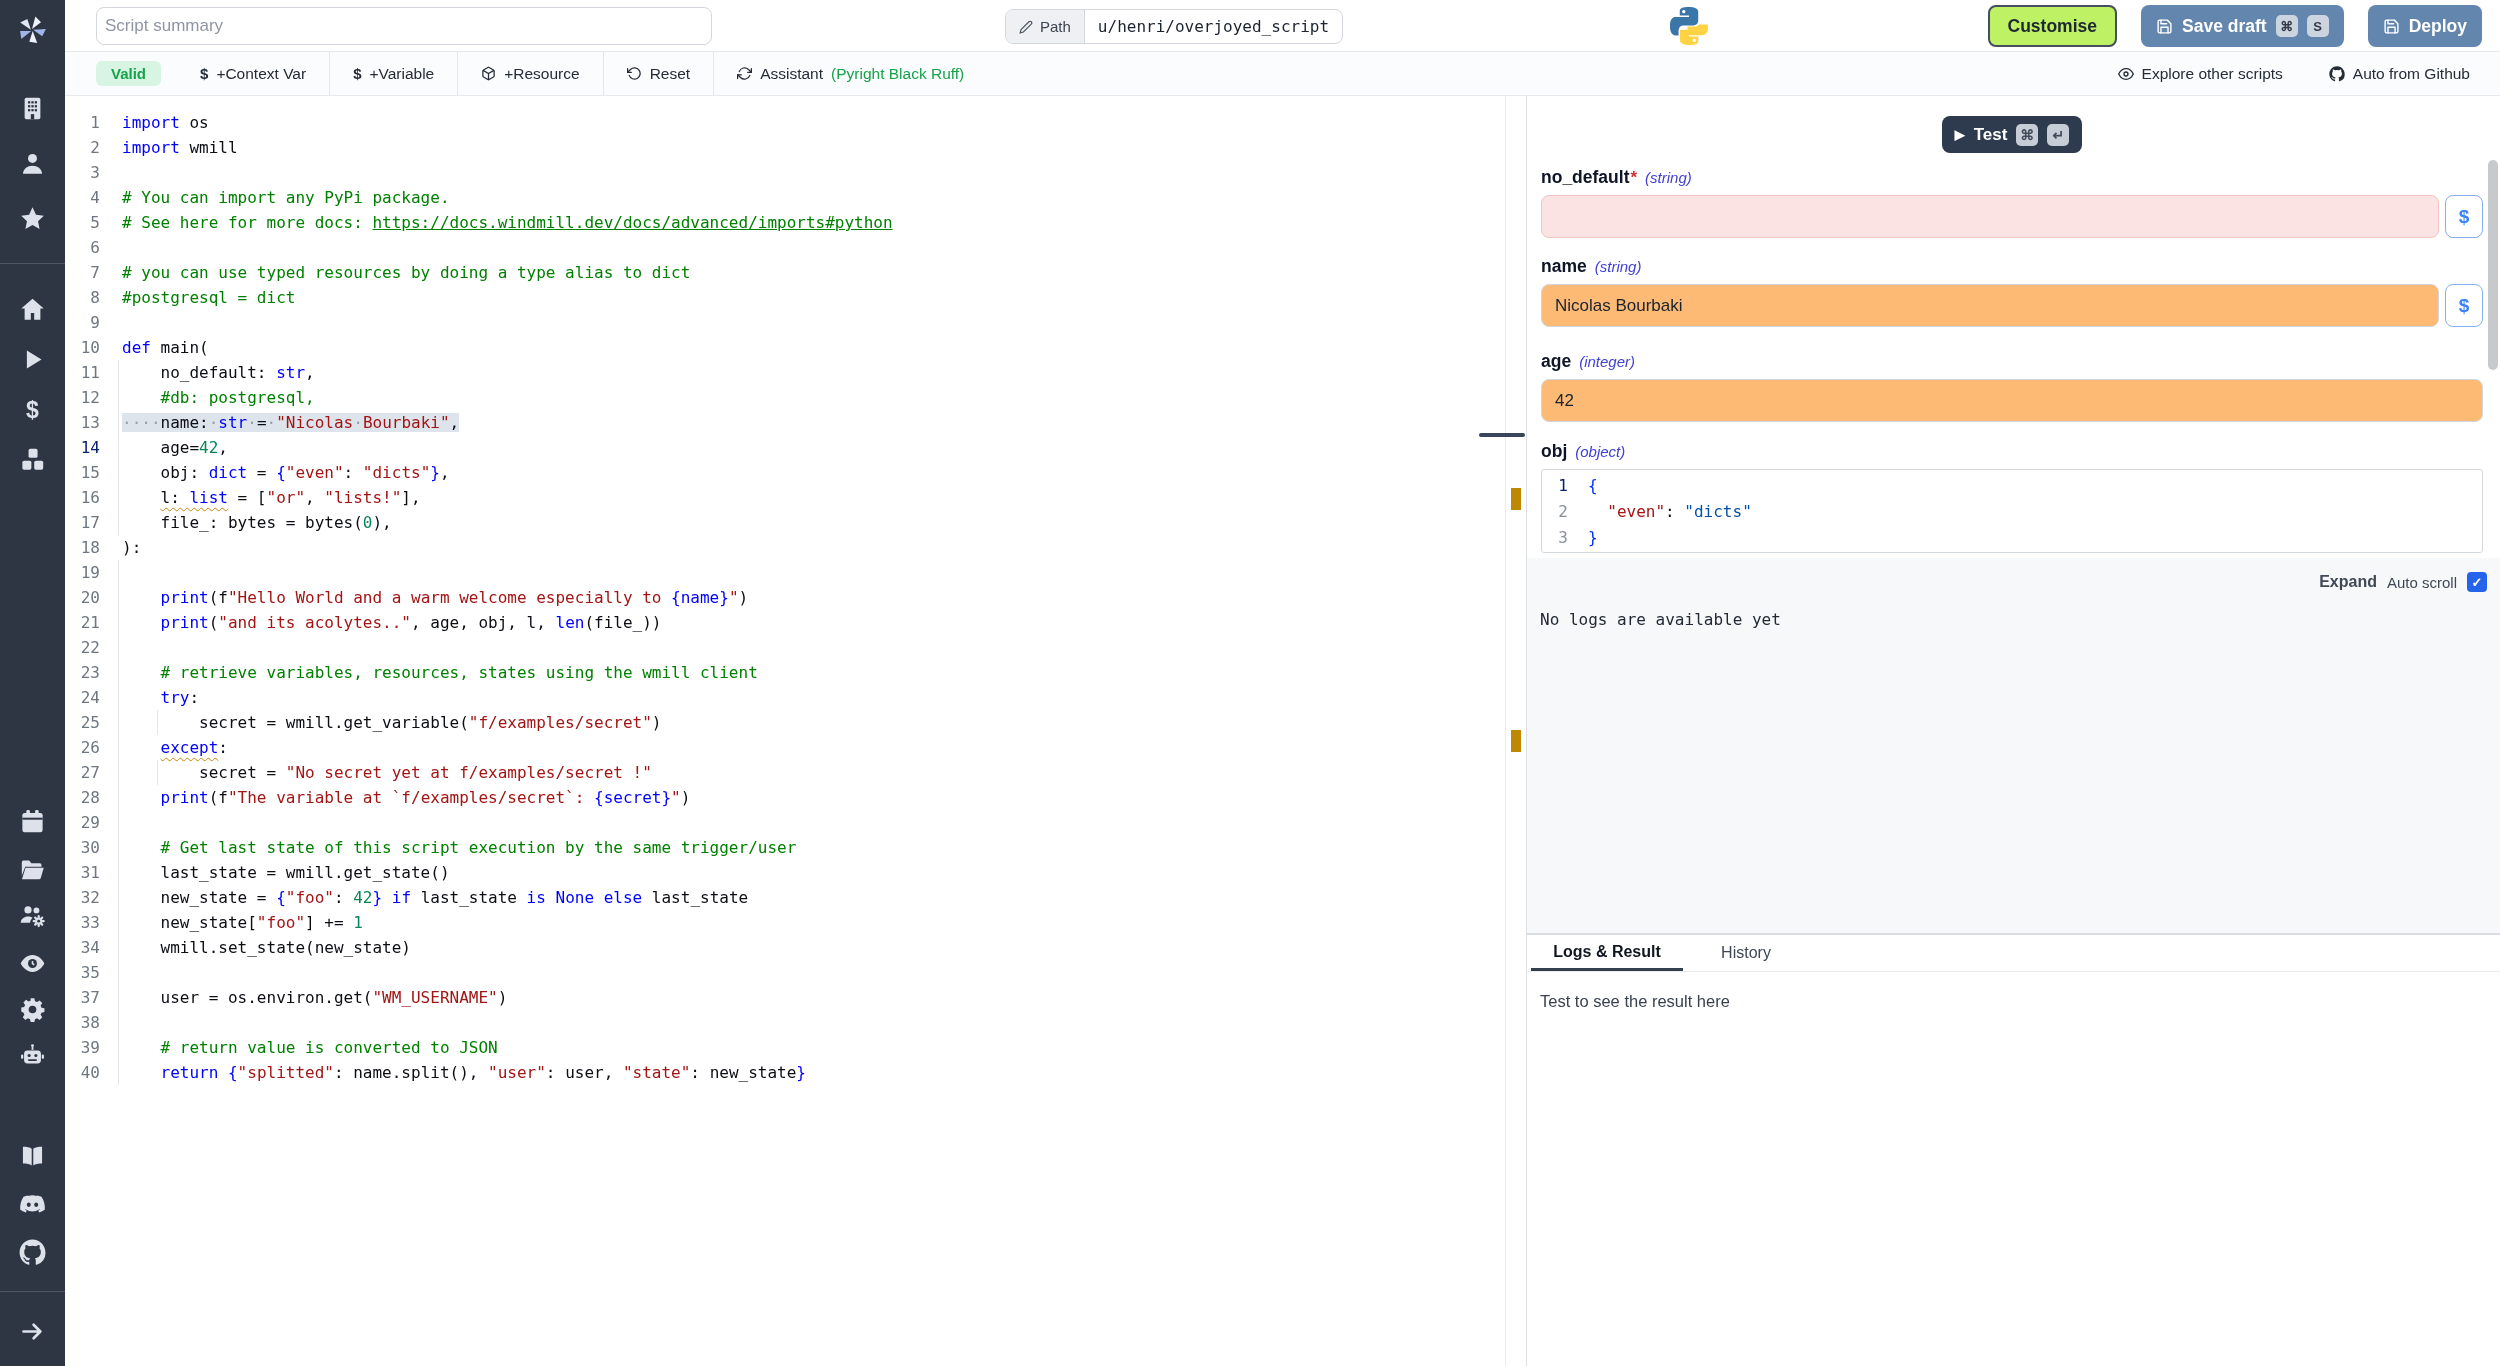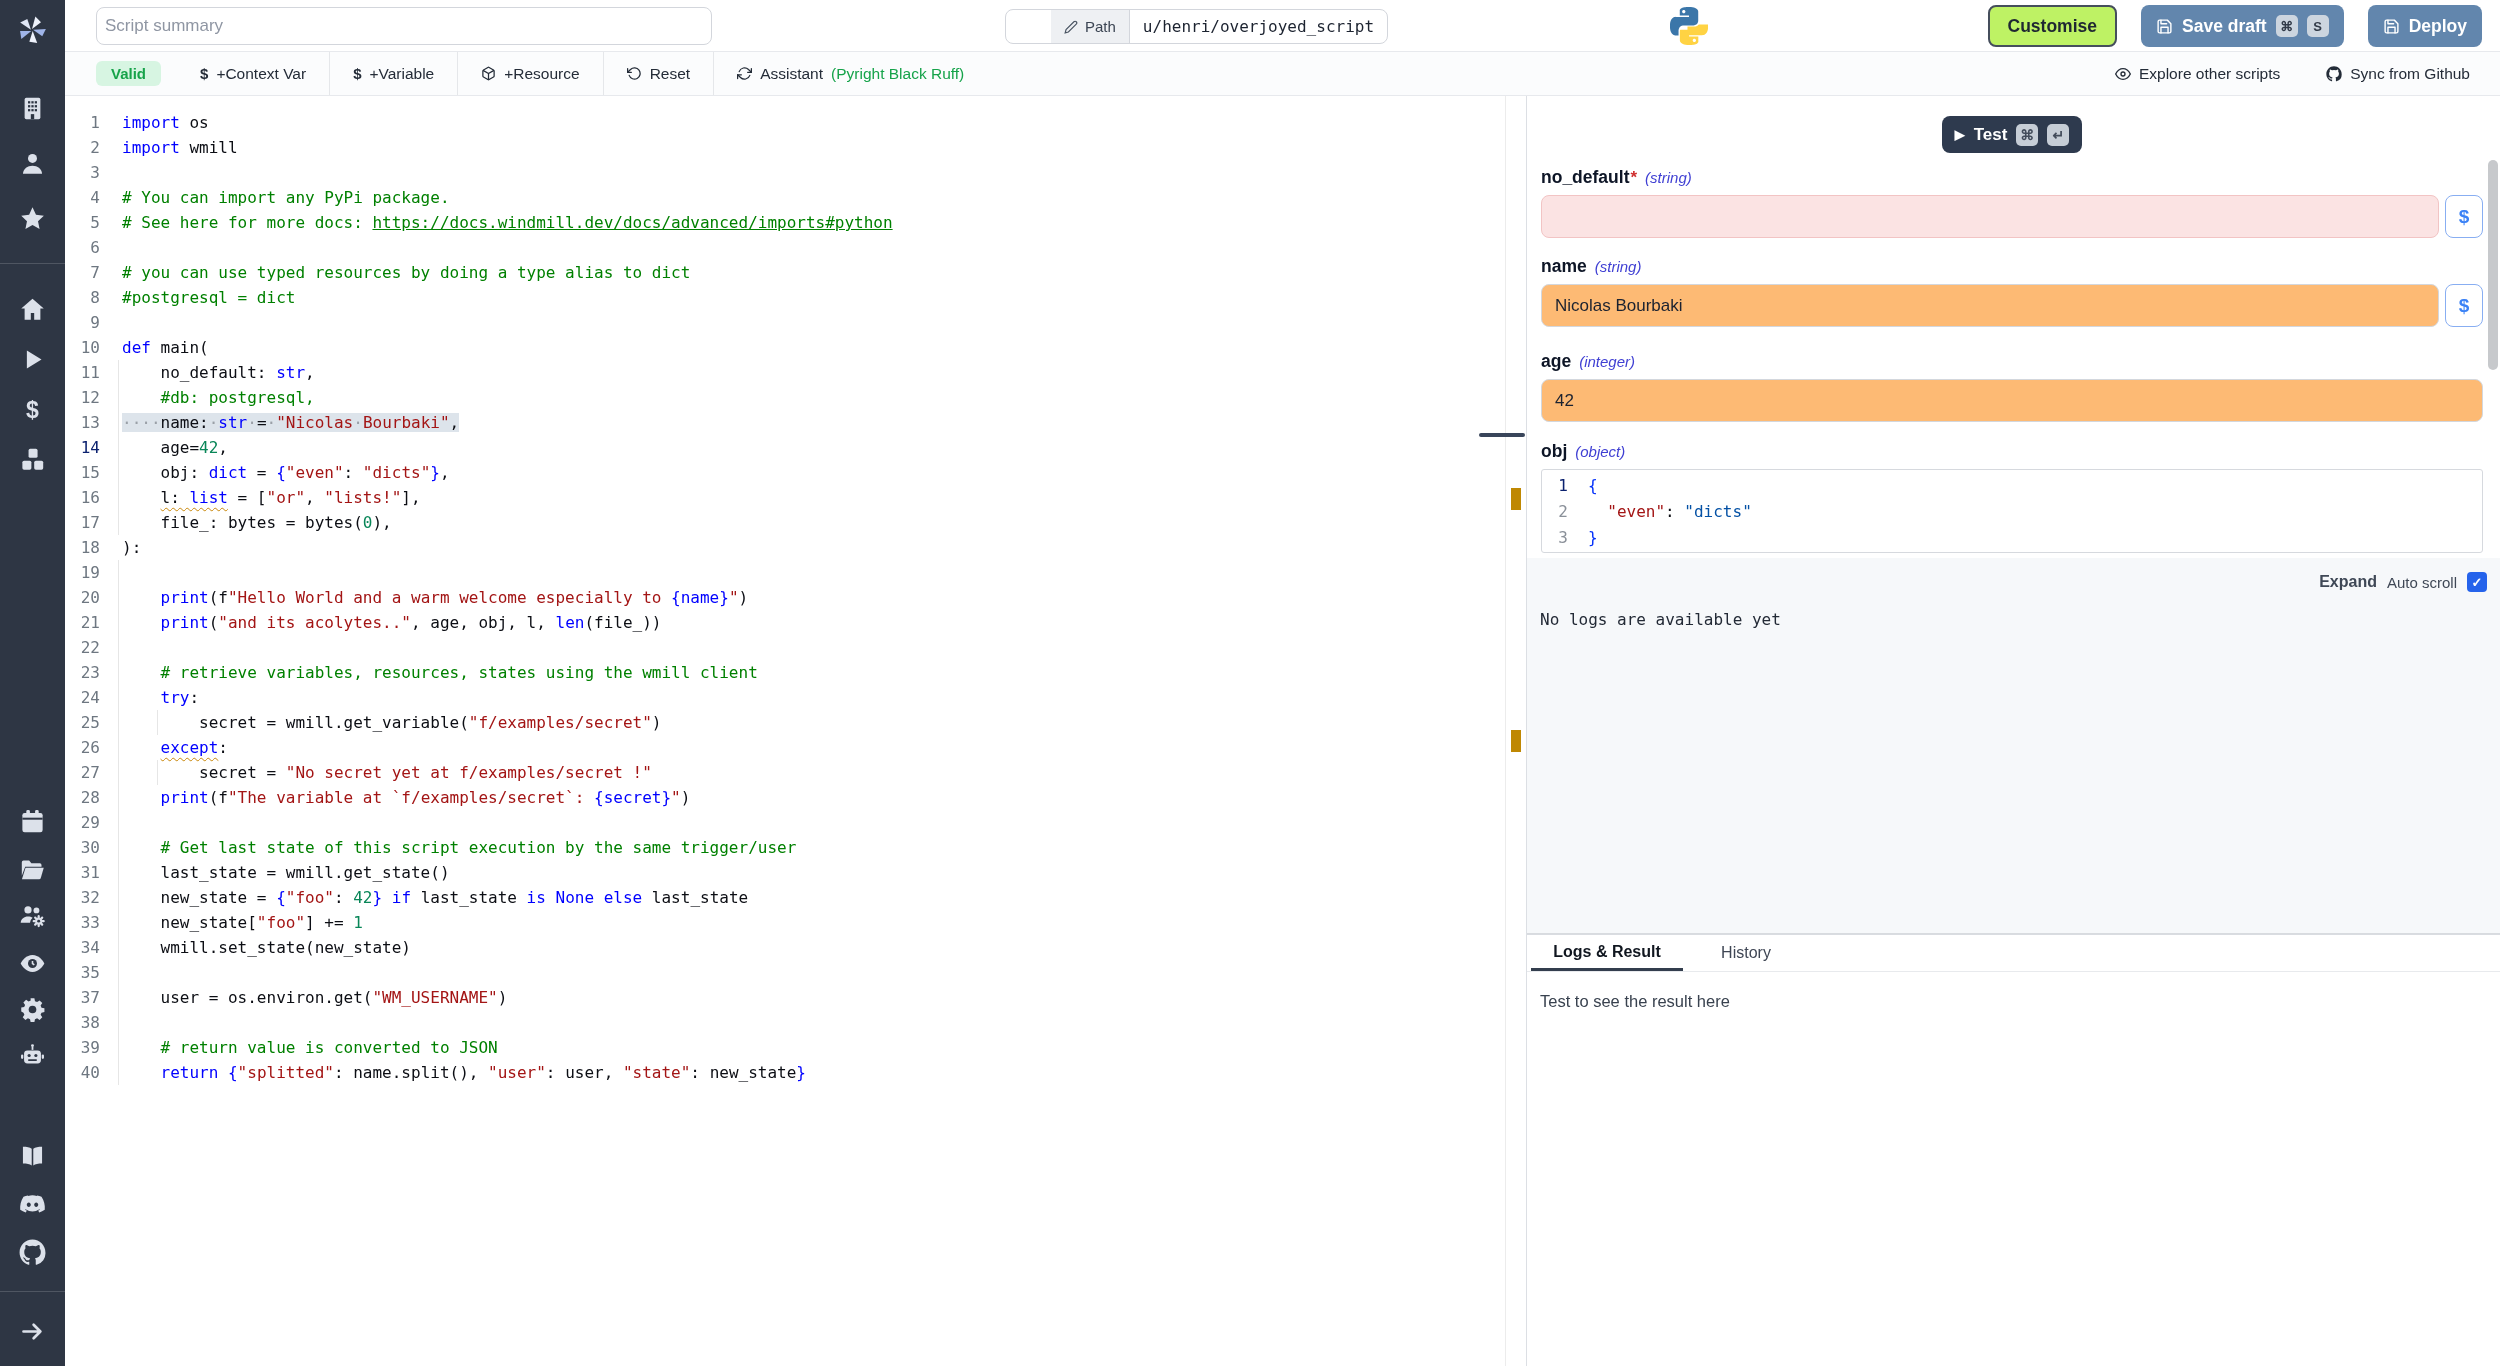--- a/index.html
+++ b/index.html
@@ -13,21 +13,21 @@
   .side-icon{position:absolute;left:19px;width:27px;height:27px;cursor:pointer;}
   .side-icon svg{width:100%;height:100%;}
   .side-div{position:absolute;left:0;width:65px;height:1px;background:rgba(255,255,255,.16);}
   .side-dollar{color:#dce1ea;font-weight:700;font-size:23px;display:flex;align-items:center;justify-content:center;font-family:"Liberation Sans",sans-serif;}
 
   
   #topbar{position:absolute;left:65px;top:0;width:2435px;height:52px;background:#fff;border-bottom:1px solid #e7e9ed;}
   #summary-input{position:absolute;left:31px;top:7px;width:616px;height:38px;border:1px solid #d3d6dc;border-radius:8px;
      font-size:17px;padding:0 8px;color:#1b2230;font-family:"Liberation Sans",sans-serif;outline:none;}
   #summary-input::placeholder{color:#8f96a3;}
-  #path-badge{position:absolute;left:940px;top:9px;height:35px;display:flex;align-items:stretch;border:1px solid #d3d6dc;border-radius:8px;overflow:hidden;cursor:pointer;background:#fff;padding-left:45px;}
+  #path-badge{position:absolute;left:940px;top:9px;height:35px;display:flex;align-items:stretch;border:1px solid #d3d6dc;border-radius:8px;overflow:hidden;cursor:pointer;background:#fff;}
   #path-badge .path-left{display:flex;align-items:center;gap:7px;background:#eef0f3;padding:0 13px;font-size:15px;color:#3c4553;border-right:1px solid #d3d6dc;}
   #path-badge .path-left svg{width:14px;height:14px;}
   #path-badge .path-right{display:flex;align-items:center;padding:0 13px;font-family:"DejaVu Sans Mono",monospace;font-size:16px;color:#1c2330;}
   #python-logo{position:absolute;left:1605px;top:7px;width:38px;height:38px;}
   #python-logo svg{position:absolute;left:0;top:0;width:38px;height:38px;}
   #python-logo .py-yellow{clip-path:polygon(0 60%,46% 60%,46% 46%,100% 46%,100% 100%,0 100%);}
   #header-actions{position:absolute;right:18px;top:5px;display:flex;gap:24px;align-items:center;}
   .btn{display:inline-flex;align-items:center;gap:9px;height:42px;border-radius:8px;font-size:17.5px;font-weight:700;cursor:pointer;font-family:"Liberation Sans",sans-serif;}
   .btn-outline{background:#bef264;border:2px solid #454e5c;color:#1f2732;padding:0 18px;}
   .btn-blue{background:#6286ad;border:none;color:#fff;padding:0 15px;}
@@ -315,21 +315,21 @@
         <svg viewBox="0 0 24 24" fill="none" stroke="#242c38" stroke-width="2">
             <path d="M1 12s4-8 11-8 11 8 11 8-4 8-11 8-11-8-11-8z"></path>
             <circle cx="12" cy="12" r="3"></circle>
           </svg>
         <span>Explore other scripts</span>
       </div>
       <div class="tb-link">
         <svg viewBox="0 0 24 24" fill="#242c38">
             <path d="M12 .5C5.65.5.5 5.65.5 12c0 5.08 3.29 9.39 7.86 10.91.58.11.79-.25.79-.56 0-.27-.01-1.17-.02-2.12-3.2.7-3.88-1.36-3.88-1.36-.52-1.33-1.28-1.69-1.28-1.69-1.04-.71.08-.7.08-.7 1.15.08 1.76 1.19 1.76 1.19 1.03 1.76 2.7 1.25 3.36.96.1-.75.4-1.25.72-1.54-2.55-.29-5.24-1.28-5.24-5.69 0-1.26.45-2.28 1.19-3.09-.12-.29-.52-1.46.11-3.05 0 0 .97-.31 3.18 1.18a11 11 0 015.79 0c2.2-1.49 3.17-1.18 3.17-1.18.63 1.59.23 2.76.11 3.05.74.81 1.19 1.83 1.19 3.09 0 4.42-2.7 5.39-5.27 5.67.41.36.78 1.06.78 2.14 0 1.55-.01 2.79-.01 3.17 0 .31.21.68.8.56A10.52 10.52 0 0023.5 12C23.5 5.65 18.35.5 12 .5z"></path>
           </svg>
-        <span>Sync from Github</span>
+        <span>Auto from Github</span>
       </div>
     </div>
   </div>
 
   <div id="editor">
     <div id="code-lines">
         <div class="cl"><span class="ln">1</span><span class="lc"><span class="tok-k">import</span><span class="tok-d"> os</span></span></div>
         <div class="cl"><span class="ln">2</span><span class="lc"><span class="tok-k">import</span><span class="tok-d"> wmill</span></span></div>
         <div class="cl"><span class="ln">3</span><span class="lc"></span></div>
         <div class="cl"><span class="ln">4</span><span class="lc"><span class="tok-c"># You can import any PyPi package.</span></span></div>

